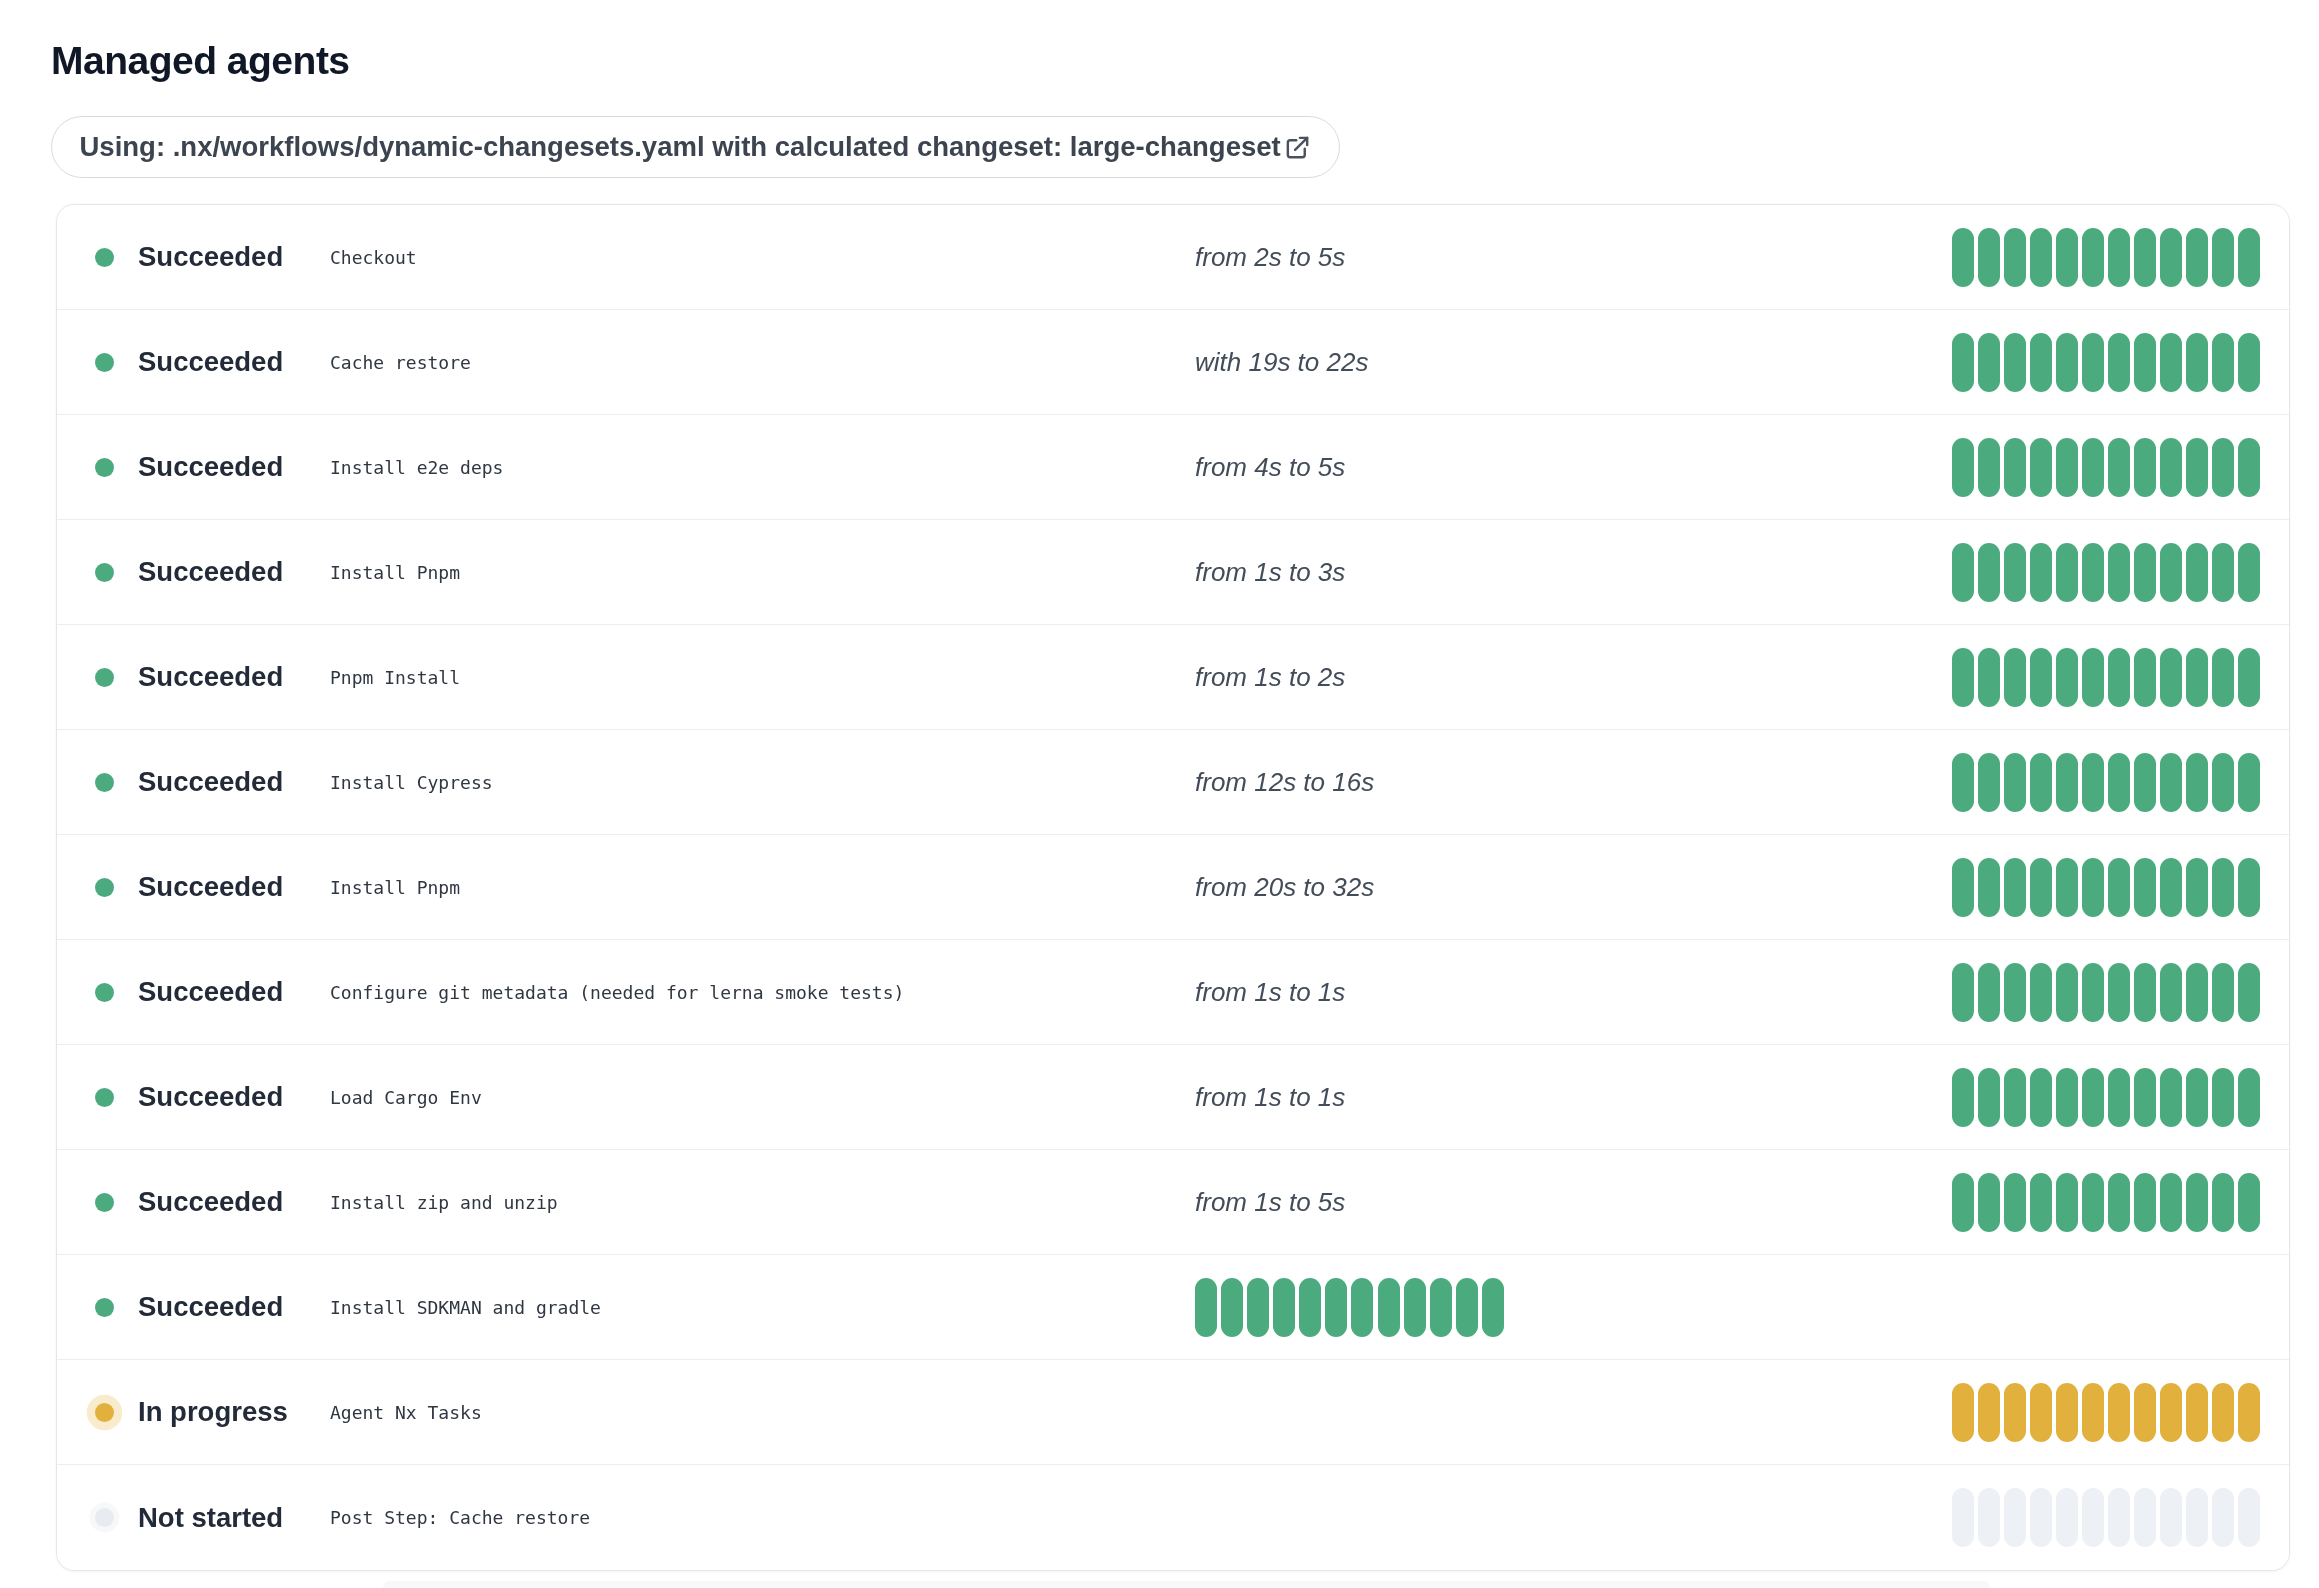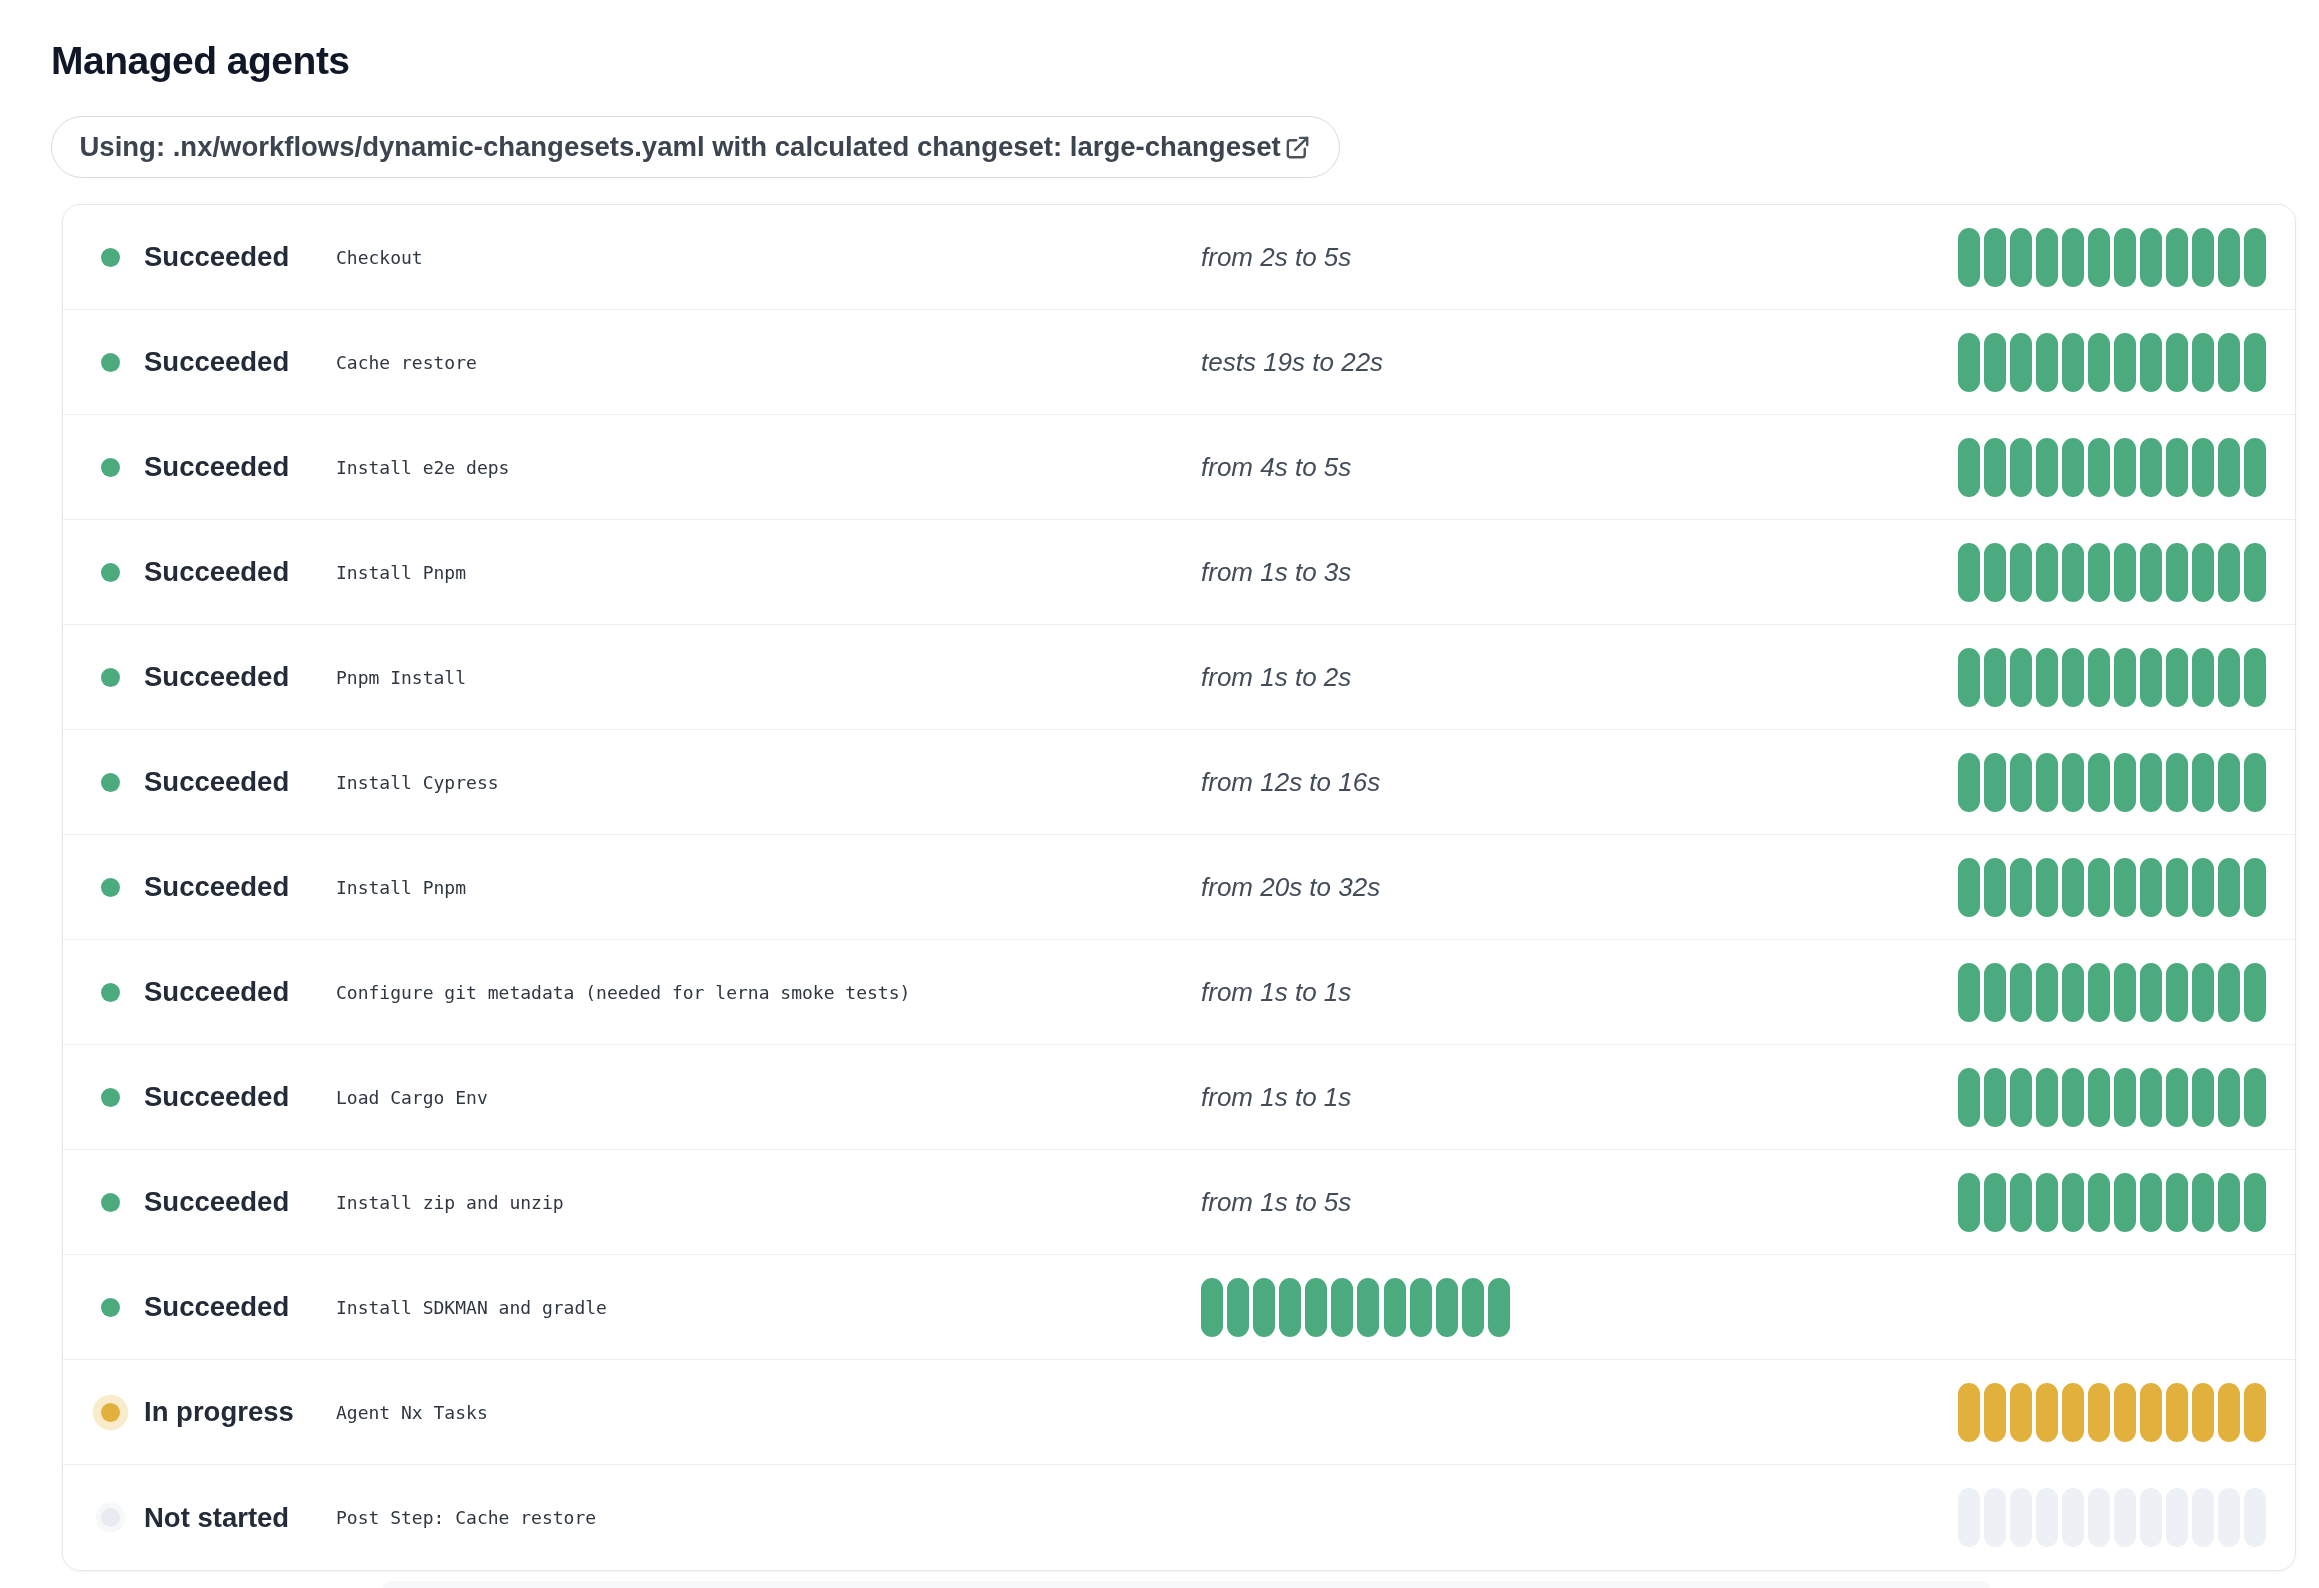--- a/index.html
+++ b/index.html
@@ -13,21 +13,21 @@
     letter-spacing:-0.5px; }
 
   .workflow-pill { position:absolute; left:51px; top:116px; height:62px;
     display:inline-flex; align-items:center; gap:2px; padding:0 27.5px;
     border:1.8px solid var(--c-pill-border,#D7DBE0); border-radius:33px;
     background:#ffffff; cursor:pointer; }
   .workflow-pill .pill-text { font-size:27.5px; font-weight:600;
     color:var(--c-pill-text,#3C4450); white-space:nowrap; }
   .workflow-pill svg { display:block; }
 
-  .card { position:absolute; left:62px; top:204px; width:2234px;
+  .card { position:absolute; left:56px; top:204px; width:2234px;
     background:#ffffff; border:1.8px solid var(--c-card-border,#E3E6EA);
     border-radius:18.4px; overflow:hidden;
     box-shadow:0 0.9px 2.8px rgba(16,24,40,0.05); }
 
   .row { height:105px; display:grid;
     grid-template-columns:43px 192px 865px 1fr 309px;
     align-items:center; padding:0 28.5px 0 38px;
     border-bottom:1.8px solid var(--c-divider,#ECEEF1); background:#ffffff;
     cursor:pointer; }
   .row:last-child { border-bottom:none; }
@@ -95,21 +95,21 @@
           <span class="seg"></span>
           <span class="seg"></span>
         </div>
   </div>
       <div class="row row--succeeded">
     <div>
           <span class="dot"></span>
         </div>
     <span class="status">Succeeded</span>
     <span class="step">Cache restore</span>
-    <span class="duration">tests 19s to 22s</span>
+    <span class="duration">with 19s to 22s</span>
     <div class="bar">
           <span class="seg"></span>
           <span class="seg"></span>
           <span class="seg"></span>
           <span class="seg"></span>
           <span class="seg"></span>
           <span class="seg"></span>
           <span class="seg"></span>
           <span class="seg"></span>
           <span class="seg"></span>

